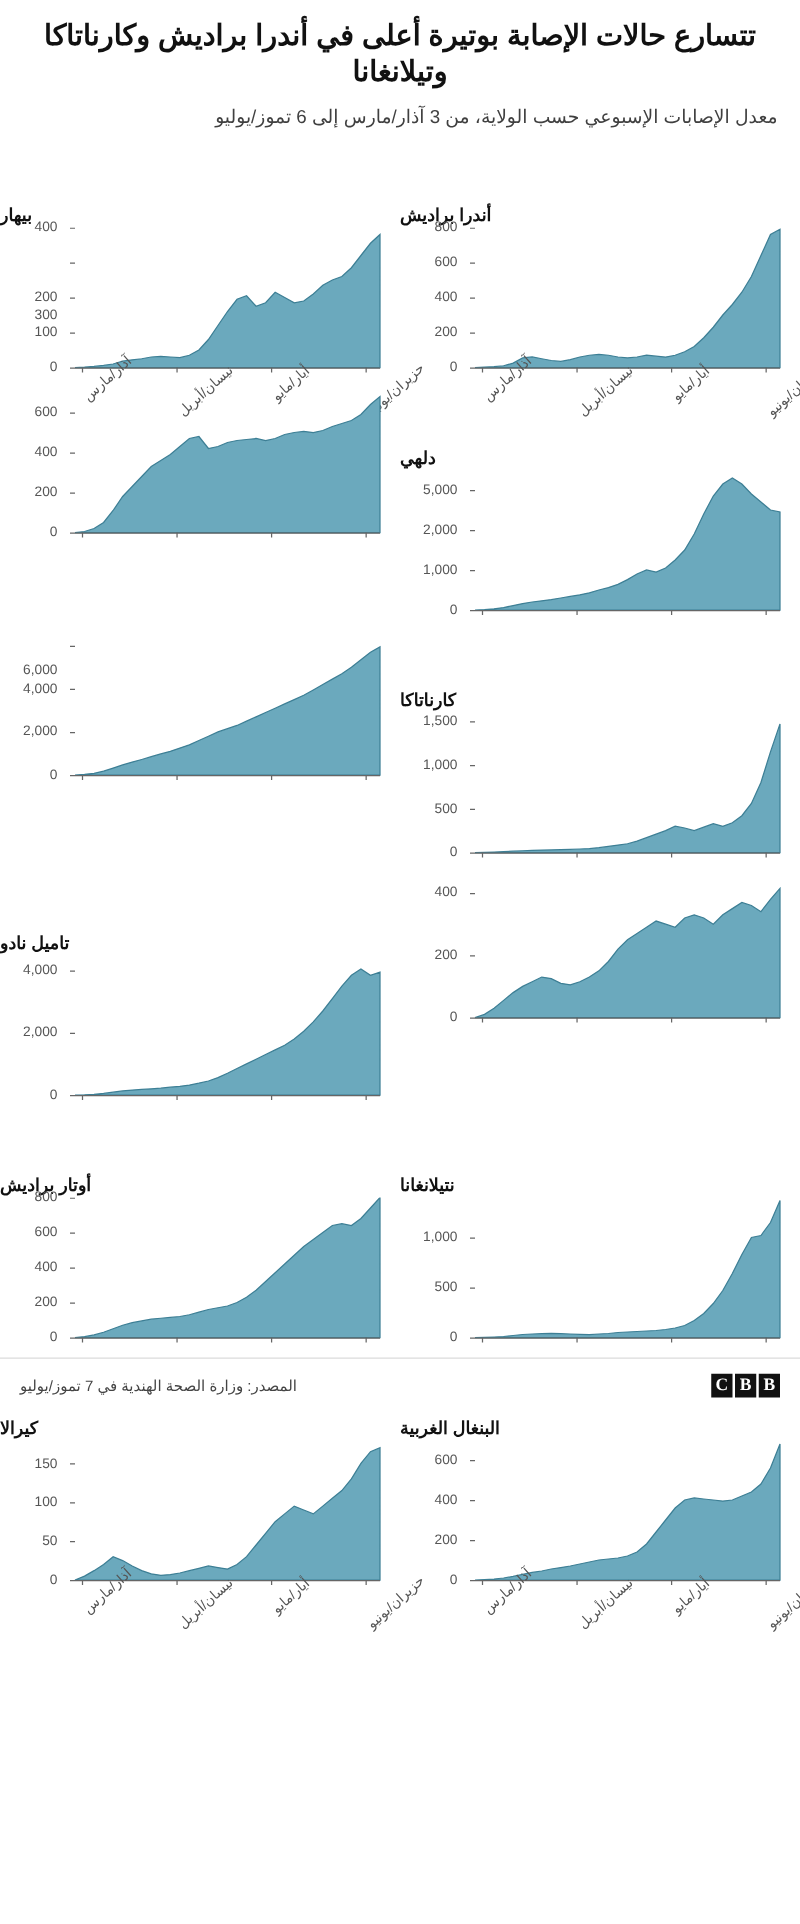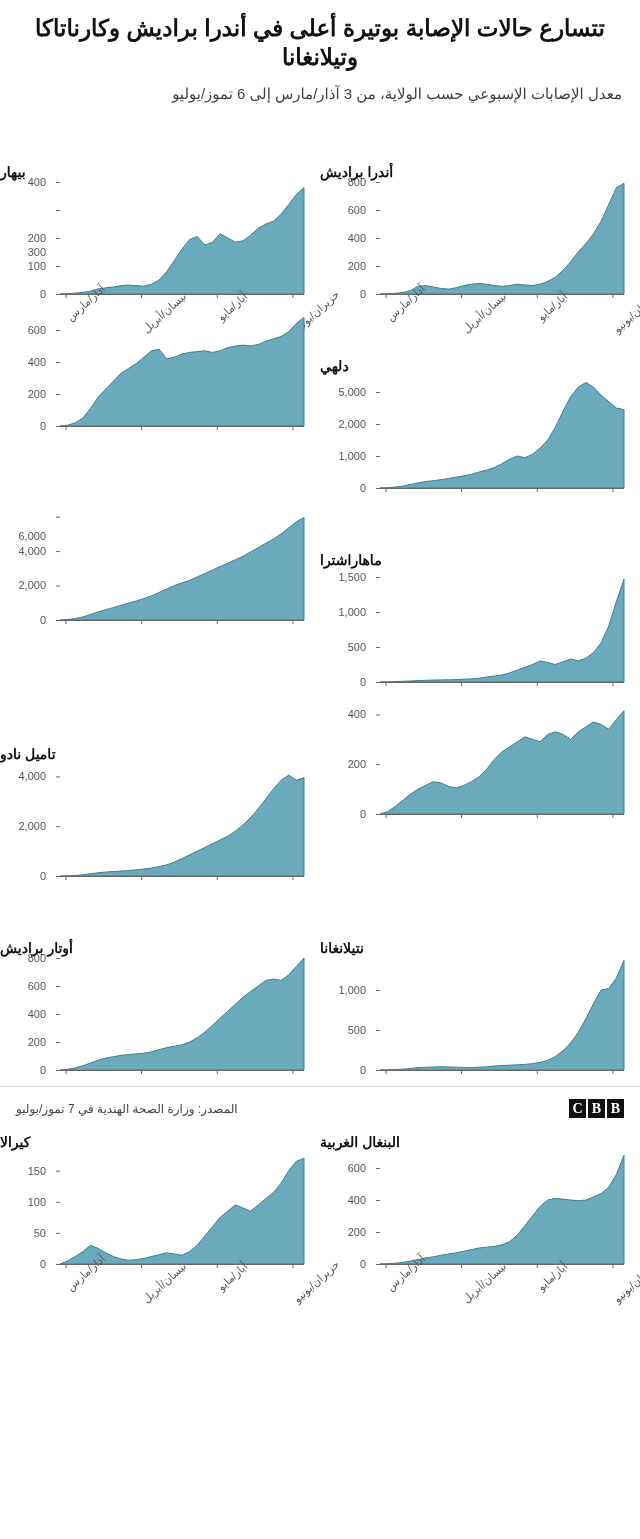--- a/index.html
+++ b/index.html
@@ -249,21 +249,21 @@
           <div class="ylabels">
             <div class="ylab" style="top: 112px;">0</div>
             <div class="ylab" style="top: 80px;">200</div>
             <div class="ylab" style="top: 48px;">400</div>
             <div class="ylab" style="top: 16px;">600</div>
           </div>
         </div>
         <div class="xlabels"></div>
       </div>
       <div class="cell">
-        <div class="panel-title">ماهاراشترا</div>
+        <div class="panel-title">كارناتاكا</div>
         <div class="plotwrap">
           <svg width="300" height="118">
             <path d="M 50 112 L 50.00 112.00 L 57.63 111.86 L 65.25 111.65 L 72.88 111.30 L 80.50 110.95 L 88.13 110.60 L 95.75 110.25 L 103.38 110.04 L 111.00 109.90 L 118.63 109.76 L 126.25 109.55 L 133.88 109.20 L 141.50 108.85 L 149.13 108.15 L 156.75 107.10 L 164.38 106.05 L 172.00 105.00 L 179.63 102.90 L 187.25 100.10 L 194.88 97.30 L 202.50 94.50 L 210.13 91.00 L 217.75 92.40 L 225.38 94.50 L 233.00 91.70 L 240.63 88.90 L 248.25 91.00 L 255.88 88.20 L 263.50 82.60 L 271.13 72.80 L 278.75 56.00 L 286.38 31.50 L 294.00 9.10 L 294.00 112 Z" fill="#6ba9bd" stroke="#3d7f95" stroke-width="1"></path>
             <line x1="50" x2="294" y1="112.5" y2="112.5" stroke="#666666" stroke-width="1"></line>
             <line x1="46" x2="50" y1="112.5" y2="112.5" stroke="#666666" stroke-width="1"></line>
             <line x1="46" x2="50" y1="77.5" y2="77.5" stroke="#666666" stroke-width="1"></line>
             <line x1="46" x2="50" y1="42.5" y2="42.5" stroke="#666666" stroke-width="1"></line>
             <line x1="46" x2="50" y1="7.5" y2="7.5" stroke="#666666" stroke-width="1"></line>
             <line x1="56" x2="56" y1="112" y2="116" stroke="#666666" stroke-width="1"></line>
             <line x1="131.64" x2="131.64" y1="112" y2="116" stroke="#666666" stroke-width="1"></line>

